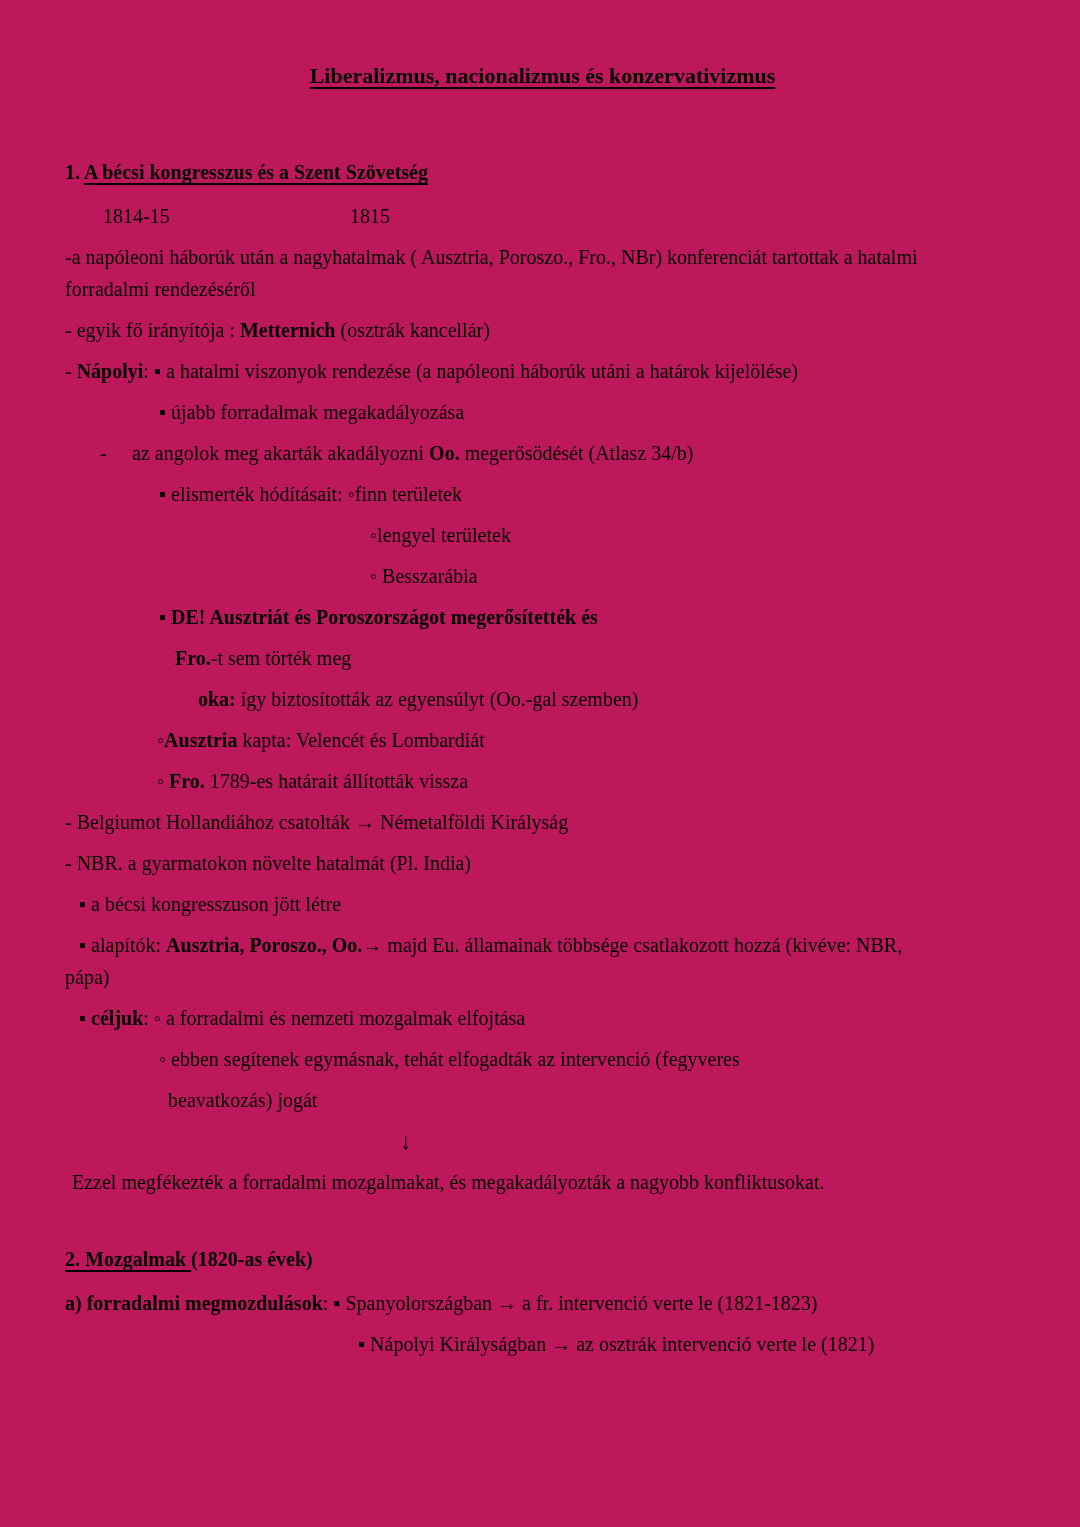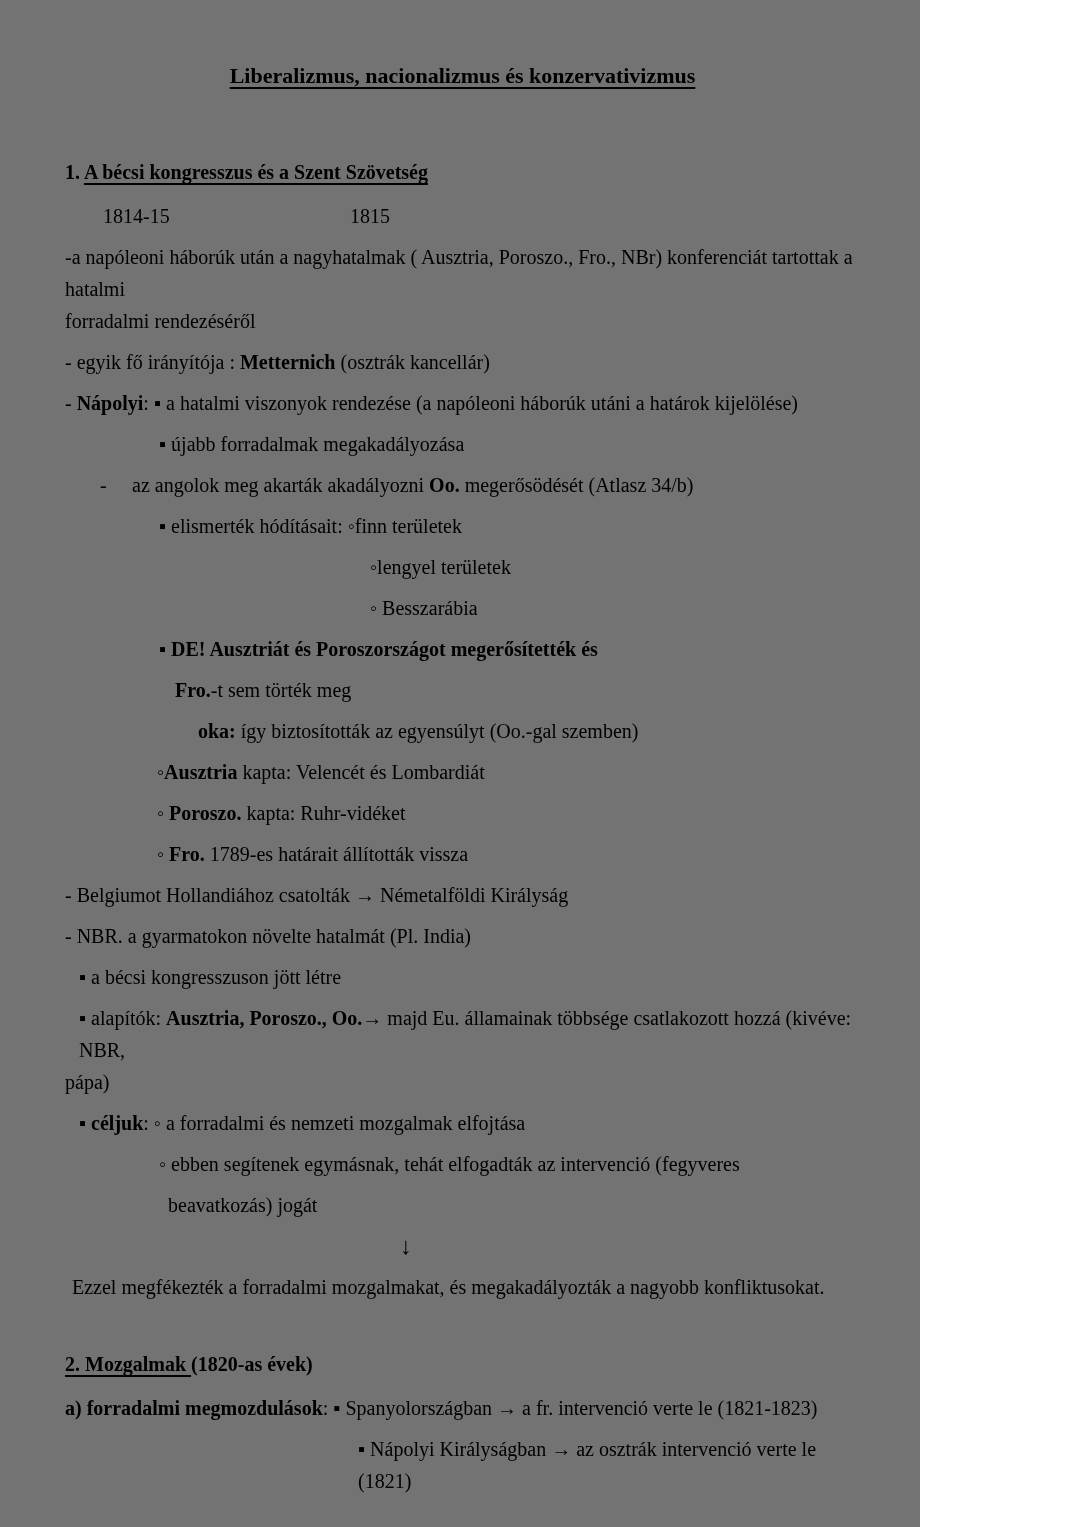--- a/index.html
+++ b/index.html
@@ -1,22 +1,22 @@
 <!DOCTYPE html>
 <html><head>
 <meta charset="utf-8">
 <style>
   html, body { margin: 0; padding: 0; background: #ffffff; }
   .page {
     position: relative;
-    width: 920px;
+    width: 1080px;
     height: 1527px;
     box-sizing: border-box;
     padding: 60px 60px 0 65px;
-    background: #737373;
+    background: #be185d;
     color: #000000;
     font-family: "Liberation Serif", "DejaVu Serif", serif;
     font-size: 20px;
     overflow: hidden;
   }
   .title {
     font-size: 22px;
     font-weight: bold;
     text-align: center;
     line-height: 32px;
@@ -71,21 +71,20 @@
   <p class="ln ind-b">◦ Besszarábia</p>
 
   <p class="ln ind-a b">▪ DE! Ausztriát és Poroszországot megerősítették és</p>
 
   <p class="ln ind-fro"><span class="b">Fro.</span><span>-t sem törték meg</span></p>
 
   <p class="ln ind-oka"><span class="b">oka:</span><span> így biztosították az egyensúlyt (Oo.-gal szemben)</span></p>
 
   <p class="ln ind-circ"><span>◦</span><span class="b">Ausztria</span><span> kapta: Velencét és Lombardiát</span></p>
 
-  <p class="ln ind-circ"><span>◦ </span><span class="b">Poroszo.</span><span> kapta: Ruhr-vidéket</span></p>
 
   <p class="ln ind-circ"><span>◦ </span><span class="b">Fro.</span><span> 1789-es határait állították vissza</span></p>
 
   <p class="ln">- Belgiumot Hollandiához csatolták → Németalföldi Királyság</p>
   <p class="ln">- NBR. a gyarmatokon növelte hatalmát (Pl. India)</p>
 
 
   <p class="ln ind-c">▪ a bécsi kongresszuson jött létre</p>
 
   <p class="ln ind-c wrapln"><span>▪ alapítók: </span><span class="b">Ausztria, Poroszo., Oo.</span><span>→ majd Eu. államainak többsége csatlakozott hozzá (kivéve: NBR,</span></p>

